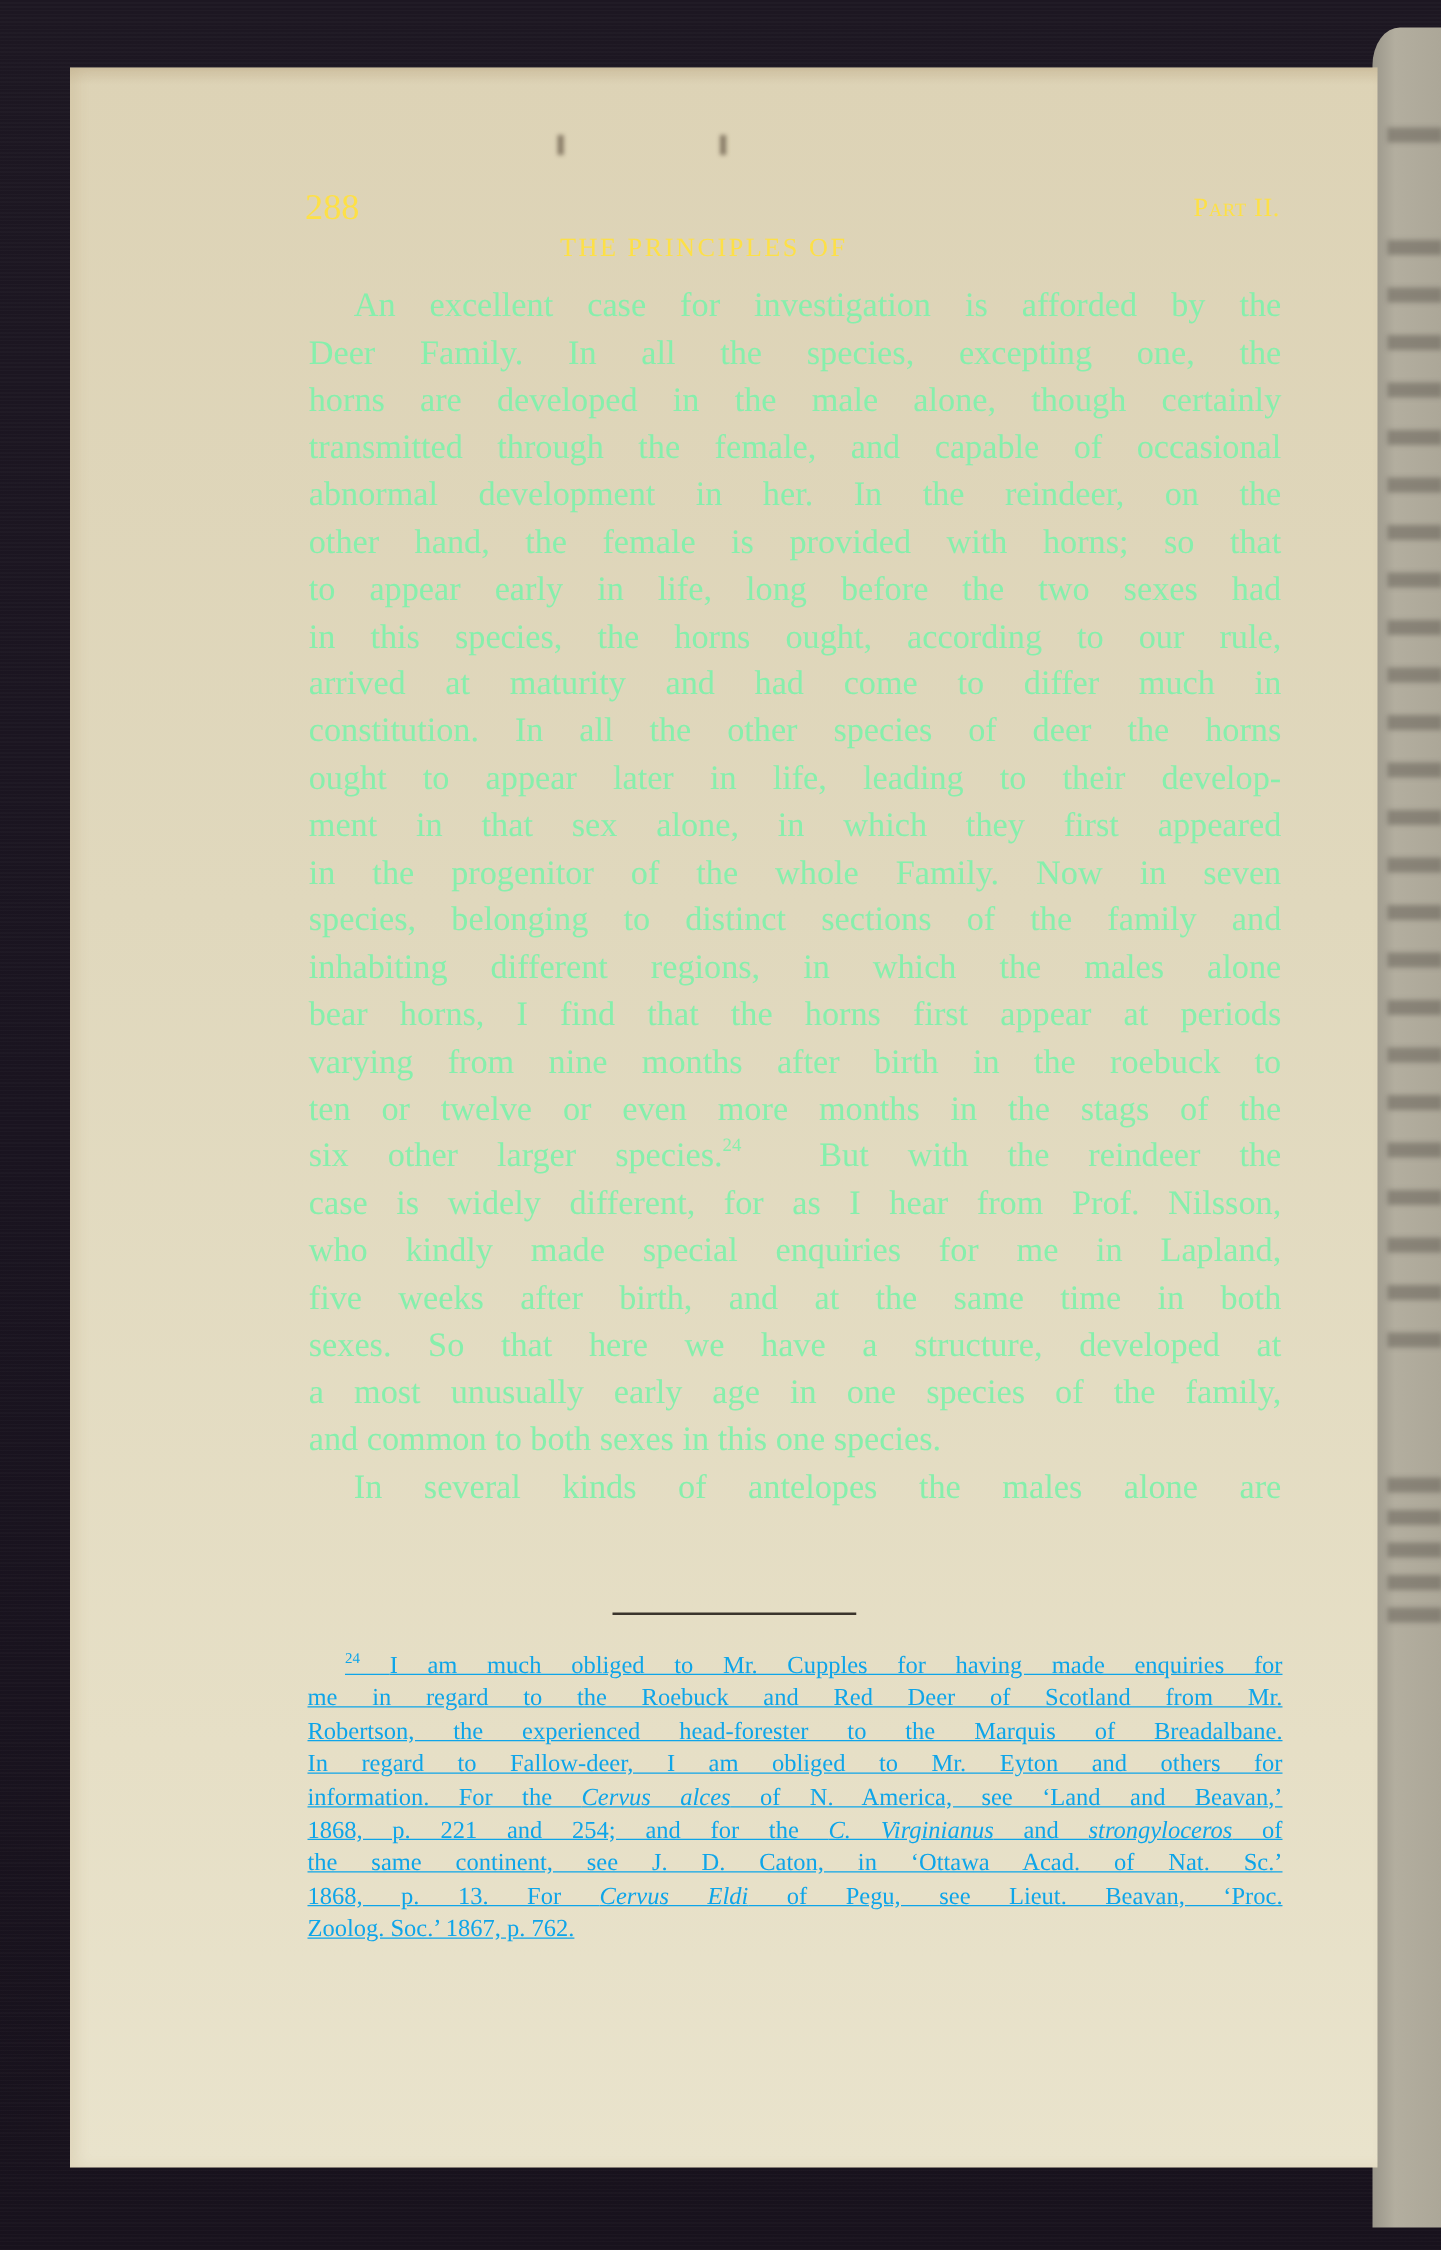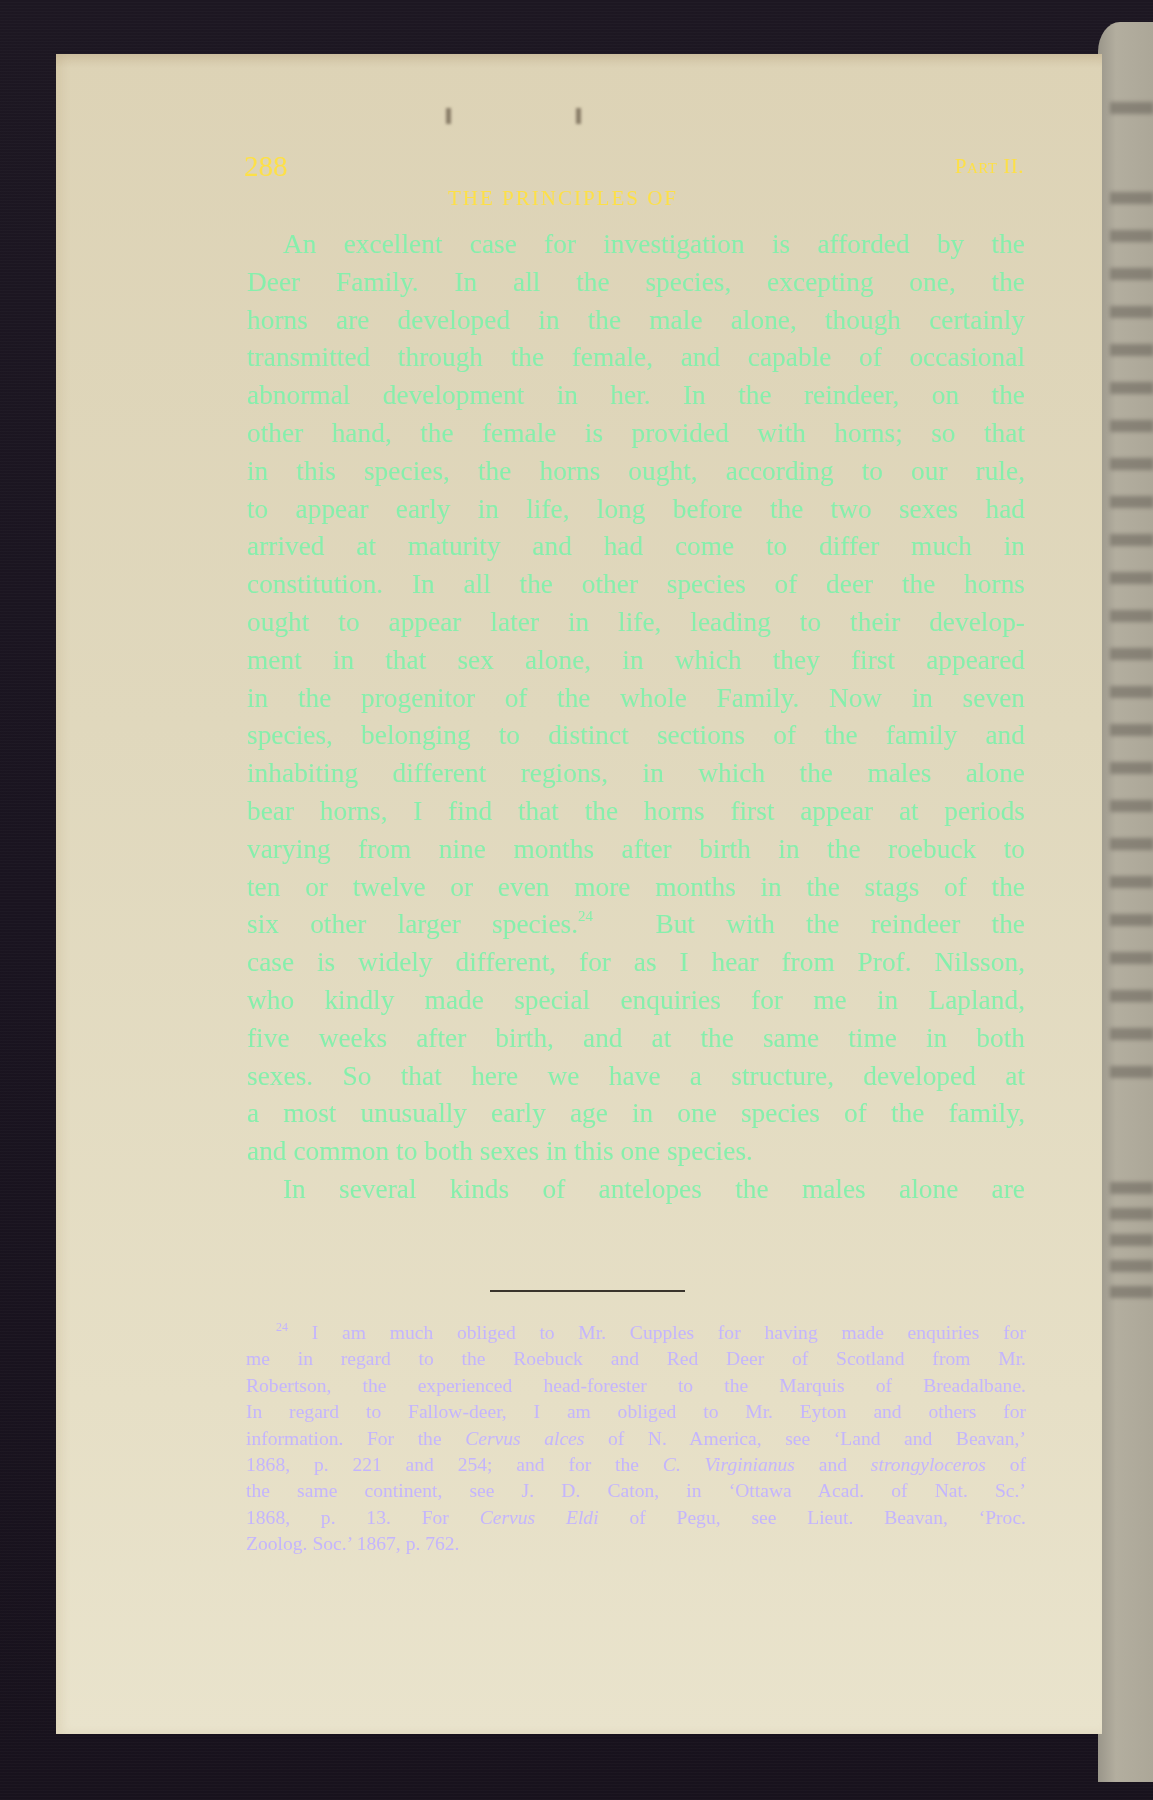--- a/index.html
+++ b/index.html
@@ -53,21 +53,21 @@
   .line { display: block; white-space: nowrap; text-align: justify; text-align-last: justify; height: 37.8px; }
   .line.last { text-align-last: left; }
   .line.indent { padding-left: 36px; }
   sup { font-size: 15px; vertical-align: 12px; line-height: 0; }
   .rule {
     position: absolute; left: 490px; top: 1290px; width: 195px; height: 2px;
     background: #3a342c;
   }
   .footnote {
     position: absolute; left: 246px; top: 1320px; width: 780px;
-    color: #c4b5fd; font-size: 19.6px; line-height: 26.4px;
+    color: #0ea5e9; font-size: 19.6px; line-height: 26.4px; text-decoration: underline;
   }
   .footnote .line { height: 26.4px; }
   .footnote .indent { padding-left: 30px; }
   .footnote sup { font-size: 12px; vertical-align: 8px; }
   em { font-style: italic; }
   .smudge {
     position: absolute; top: 54px; width: 5px; height: 16px;
     background: rgba(70,55,40,0.55); filter: blur(1.5px);
   }
 </style>
@@ -120,22 +120,22 @@
   <span class="head-part">Part II.</span>
 </div>
 
 <div class="body-text">
   <span class="line indent">An excellent case for investigation is afforded by the</span>
   <span class="line">Deer Family. In all the species, excepting one, the</span>
   <span class="line">horns are developed in the male alone, though certainly</span>
   <span class="line">transmitted through the female, and capable of occasional</span>
   <span class="line">abnormal development in her. In the reindeer, on the</span>
   <span class="line">other hand, the female is provided with horns; so that</span>
+  <span class="line">to appear early in life, long before the two sexes had</span>
   <span class="line">in this species, the horns ought, according to our rule,</span>
-  <span class="line">to appear early in life, long before the two sexes had</span>
   <span class="line">arrived at maturity and had come to differ much in</span>
   <span class="line">constitution. In all the other species of deer the horns</span>
   <span class="line">ought to appear later in life, leading to their develop-</span>
   <span class="line">ment in that sex alone, in which they first appeared</span>
   <span class="line">in the progenitor of the whole Family. Now in seven</span>
   <span class="line">species, belonging to distinct sections of the family and</span>
   <span class="line">inhabiting different regions, in which the males alone</span>
   <span class="line">bear horns, I find that the horns first appear at periods</span>
   <span class="line">varying from nine months after birth in the roebuck to</span>
   <span class="line">ten or twelve or even more months in the stags of the</span>

